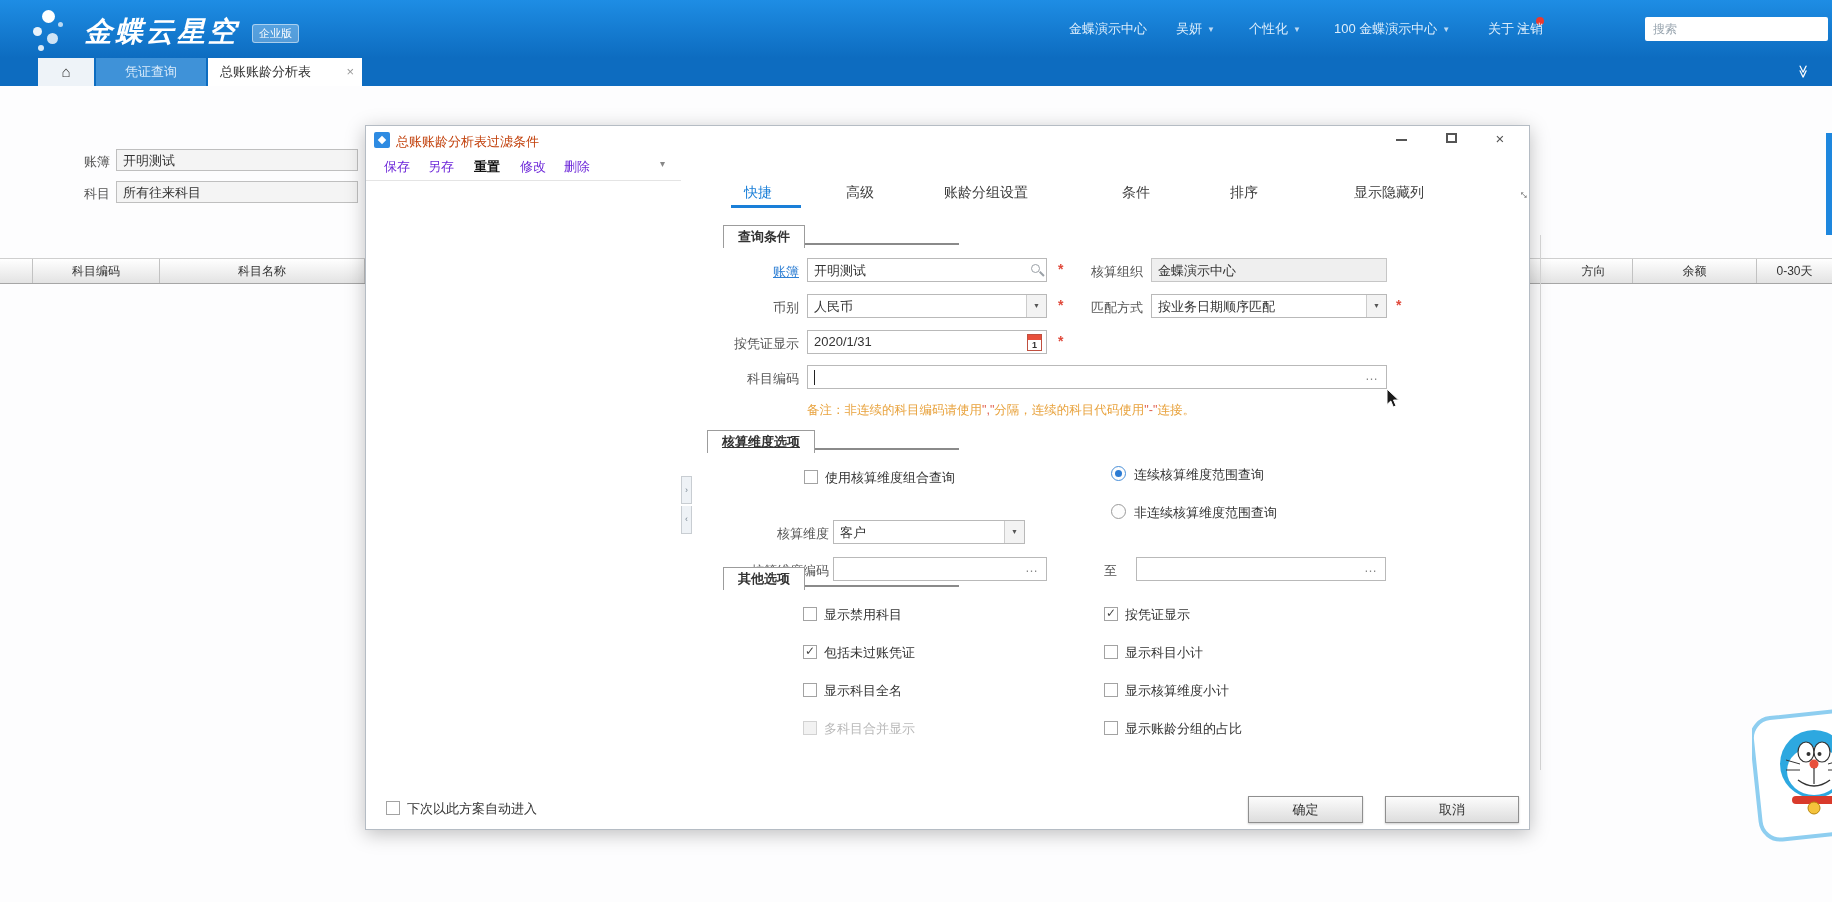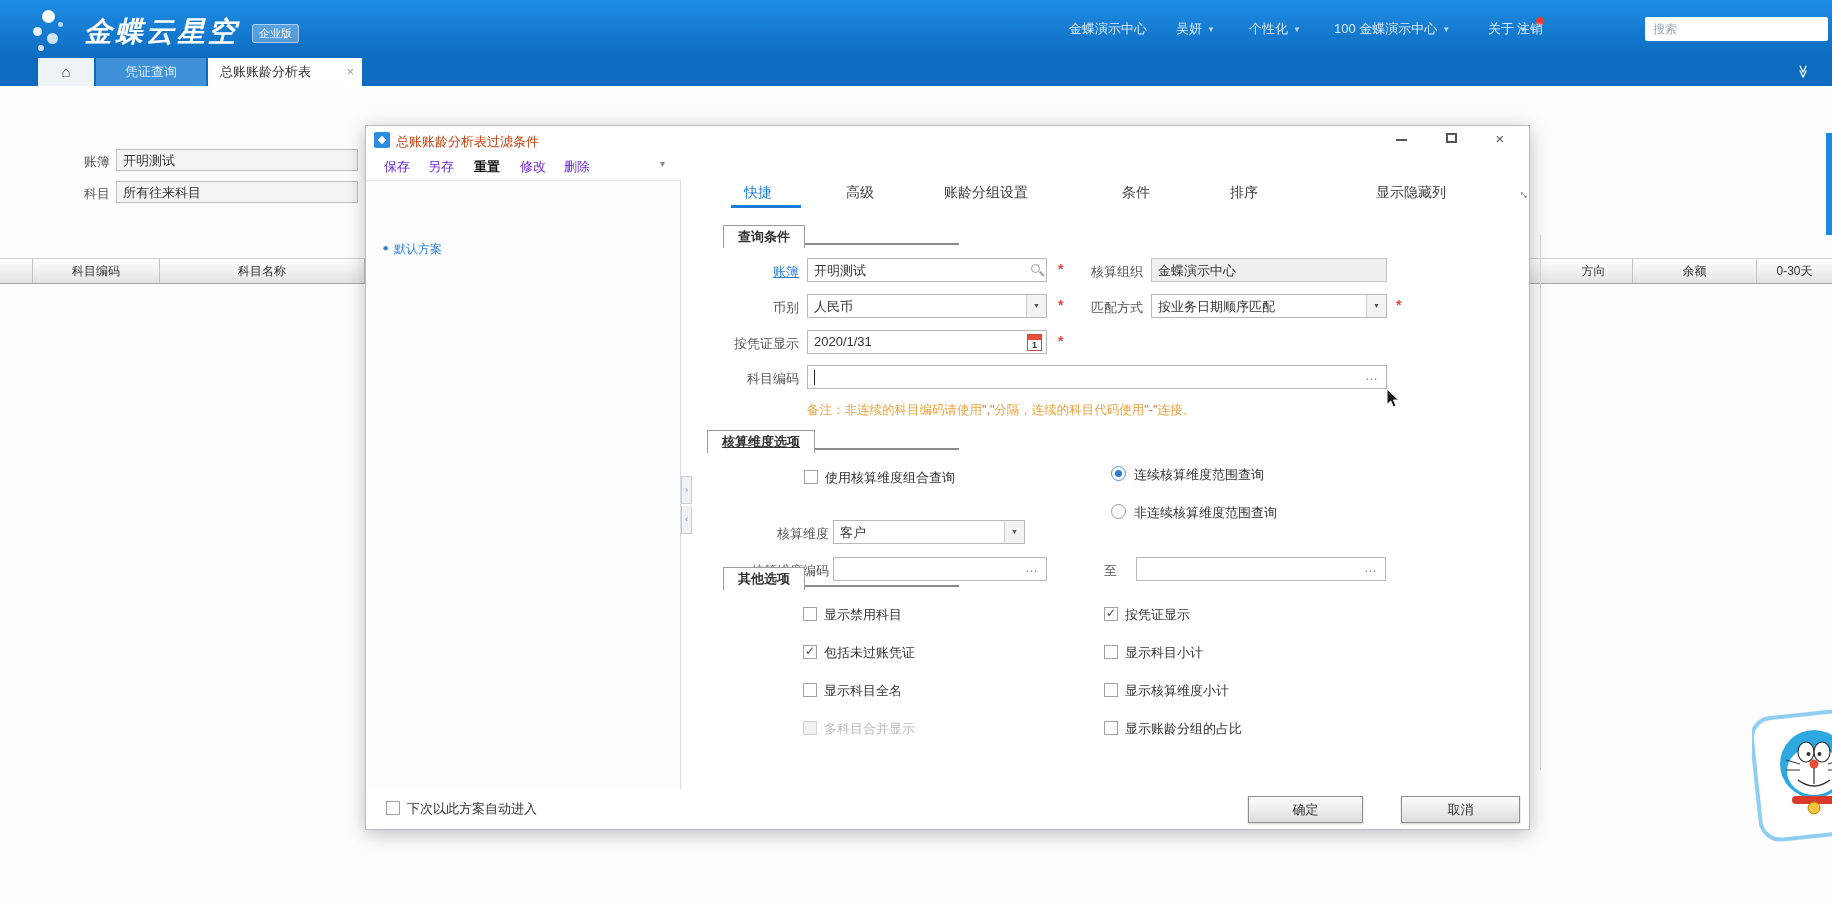--- a/index.html
+++ b/index.html
@@ -205,34 +205,30 @@
     <div class="winbtn wb-close" style="left:1126px;">×</div>
 
     <div class="scheme-bar">
       <div class="scheme-btn" style="left:18px;">保存</div>
       <div class="scheme-btn" style="left:62px;">另存</div>
       <div class="scheme-btn" style="left:108px;font-weight:bold;color:#111;">重置</div>
       <div class="scheme-btn" style="left:154px;">修改</div>
       <div class="scheme-btn" style="left:198px;">删除</div>
       <div class="scheme-btn" style="left:294px;color:#888;font-size:10px;">▾</div>
     </div>
-    <div class="scheme-list">
-      <span class="scheme-bullet">◆</span>
-      <div class="scheme-item">默认方案</div>
-    </div>
     <div class="splitter-btn" style="top:350px;">›</div>
     <div class="splitter-btn" style="top:380px;border-top:none;">‹</div>
 
     <div class="dlg-tab active" style="left:378px;">快捷</div>
     <div class="dlg-tab-line"></div>
     <div class="dlg-tab" style="left:480px;">高级</div>
     <div class="dlg-tab" style="left:578px;">账龄分组设置</div>
     <div class="dlg-tab" style="left:756px;">条件</div>
     <div class="dlg-tab" style="left:864px;">排序</div>
-    <div class="dlg-tab" style="left:1010px;text-align:center;">显示隐藏列</div>
+    <div class="dlg-tab" style="left:988px;text-align:center;">显示隐藏列</div>
     <div class="expand-icon">↔</div>
 
     <div class="sec-line" style="left:357px;top:117px;"></div>
     <div class="sec-box" style="left:357px;top:99px;">查询条件</div>
 
     <div class="f-label link" style="left:375px;top:137px;width:58px;">账簿</div>
     <div class="f-input" style="left:441px;top:132px;width:240px;">
       <span>开明测试</span>
       <span class="mag"></span>
     </div>
@@ -317,21 +313,21 @@
     <div class="cb" style="left:738px;top:519px;"></div>
     <div class="cb-label" style="left:759px;top:518px;">显示科目小计</div>
     <div class="cb" style="left:738px;top:557px;"></div>
     <div class="cb-label" style="left:759px;top:556px;">显示核算维度小计</div>
     <div class="cb" style="left:738px;top:595px;"></div>
     <div class="cb-label" style="left:759px;top:594px;">显示账龄分组的占比</div>
 
     <div class="cb" style="left:20px;top:675px;"></div>
     <div class="cb-label" style="left:41px;top:674px;">下次以此方案自动进入</div>
     <div class="dlg-btn" style="left:882px;width:115px;">确定</div>
-    <div class="dlg-btn" style="left:1019px;width:119px;margin-left:16px;">取消</div>
+    <div class="dlg-btn" style="left:1019px;width:134px;">取消</div>
   </div>
 
   <div class="mouse-cursor">
     <svg width="16" height="22" viewBox="0 0 16 22">
       <path d="M1 1 L1 16.5 L4.8 13 L7.3 19 L10 17.8 L7.5 12 L12.6 12 Z" fill="#1a1a1a" stroke="#fff" stroke-width="1"></path>
     </svg>
   </div>
 
   <div class="dora">
     <svg width="120" height="135" viewBox="0 0 120 135">

